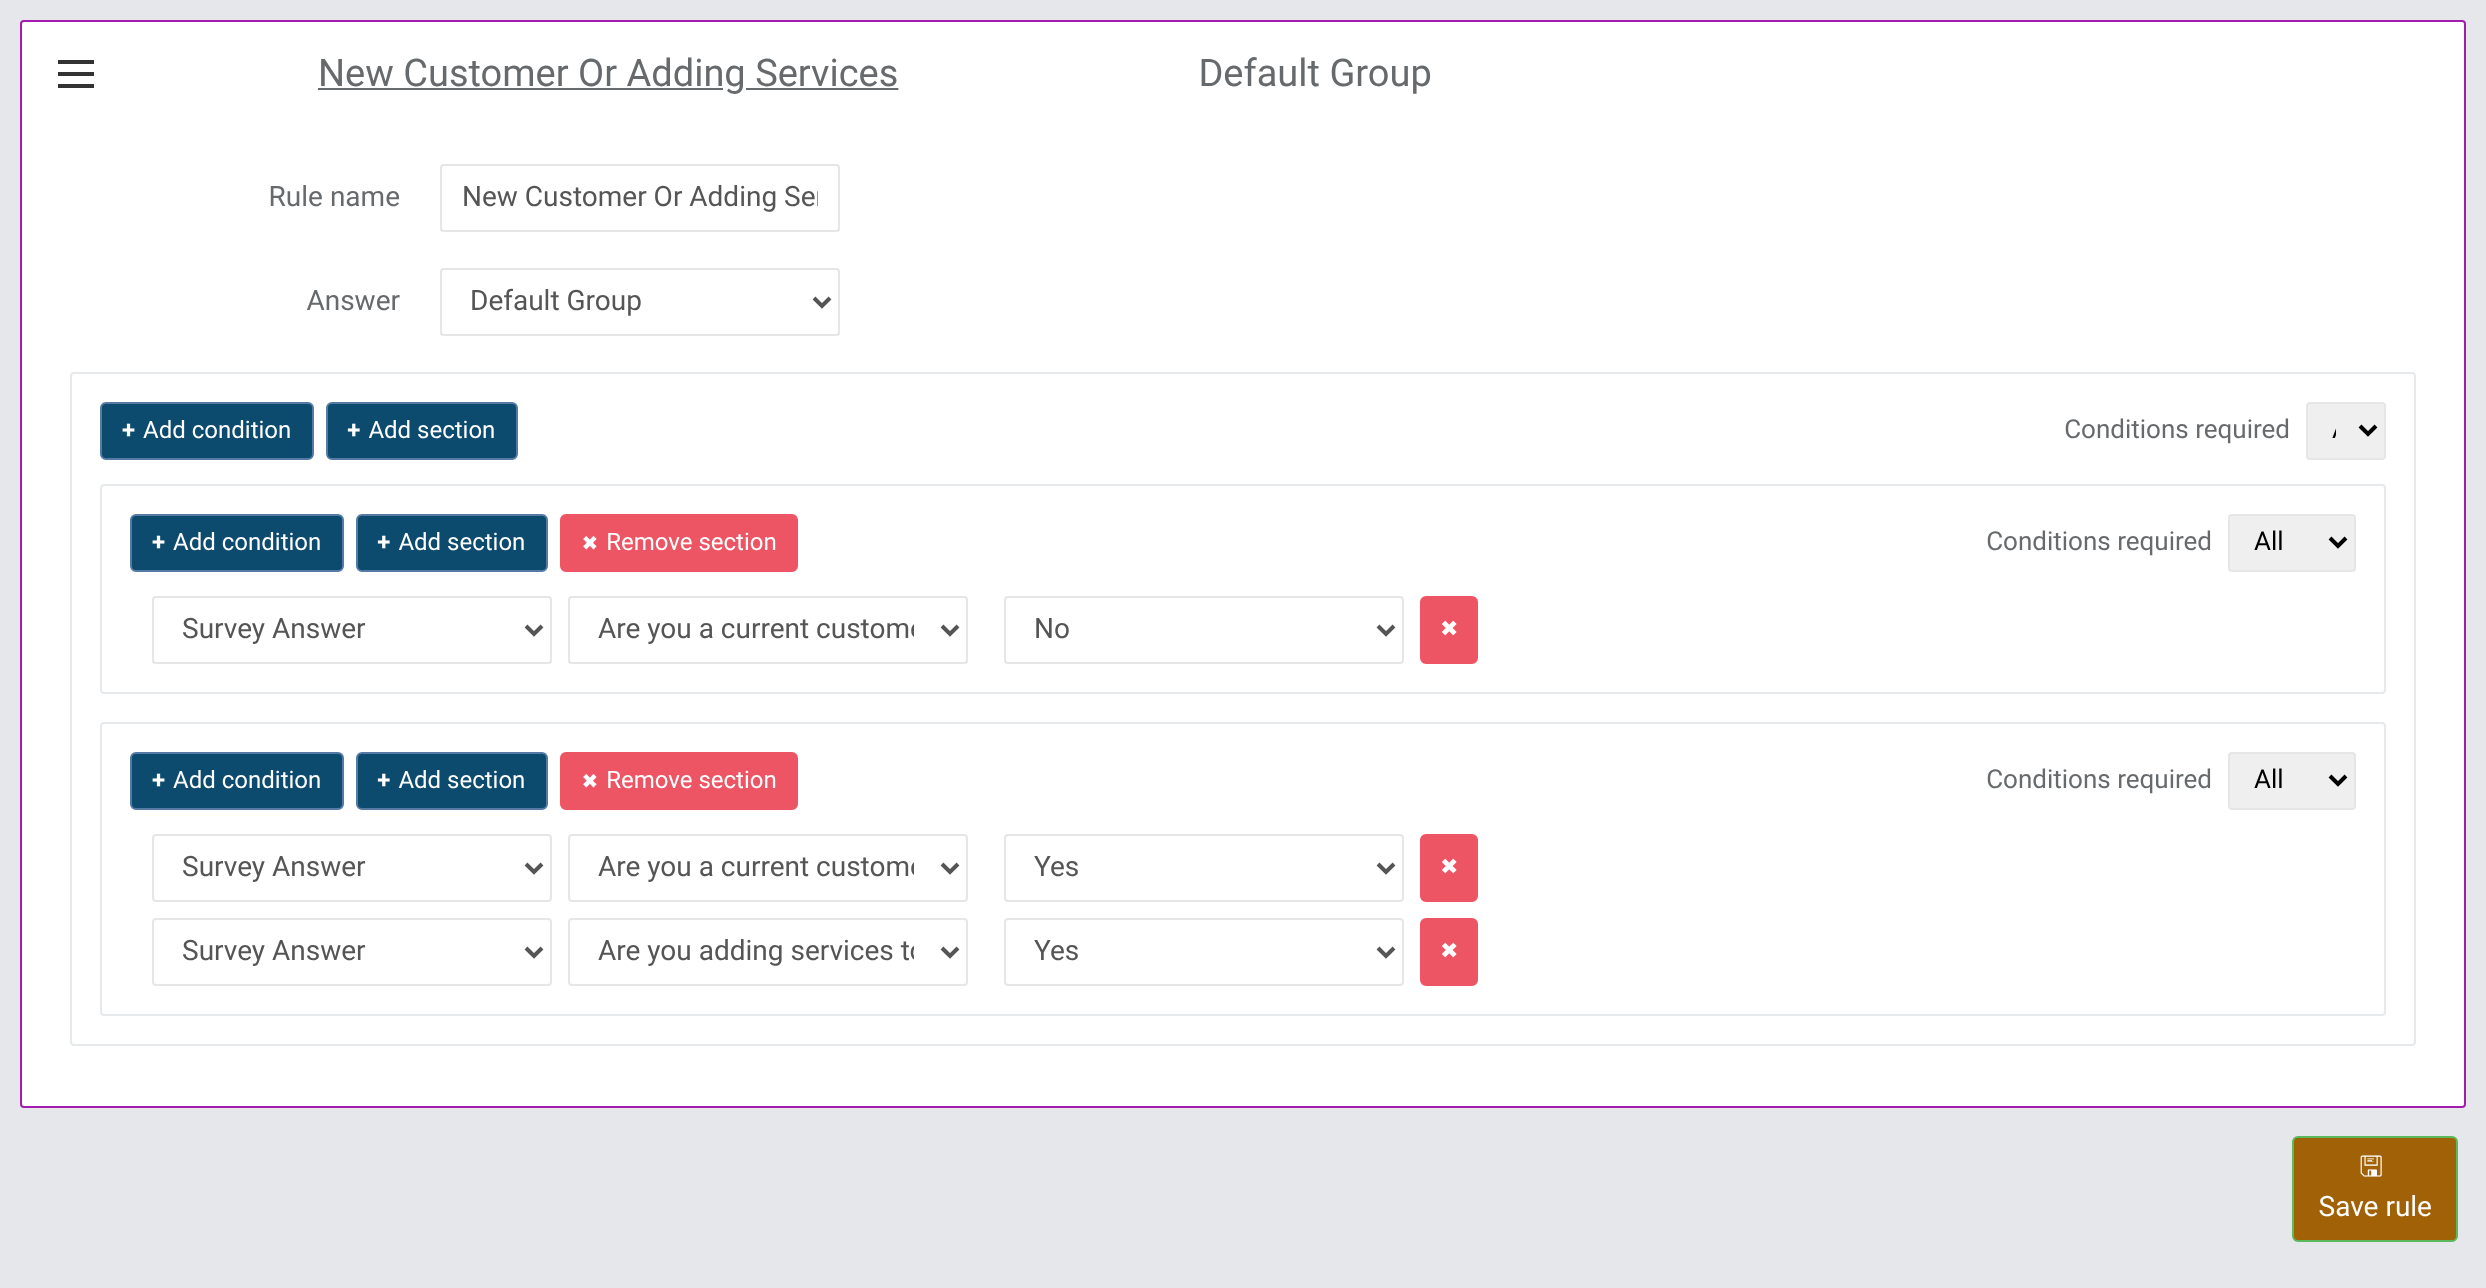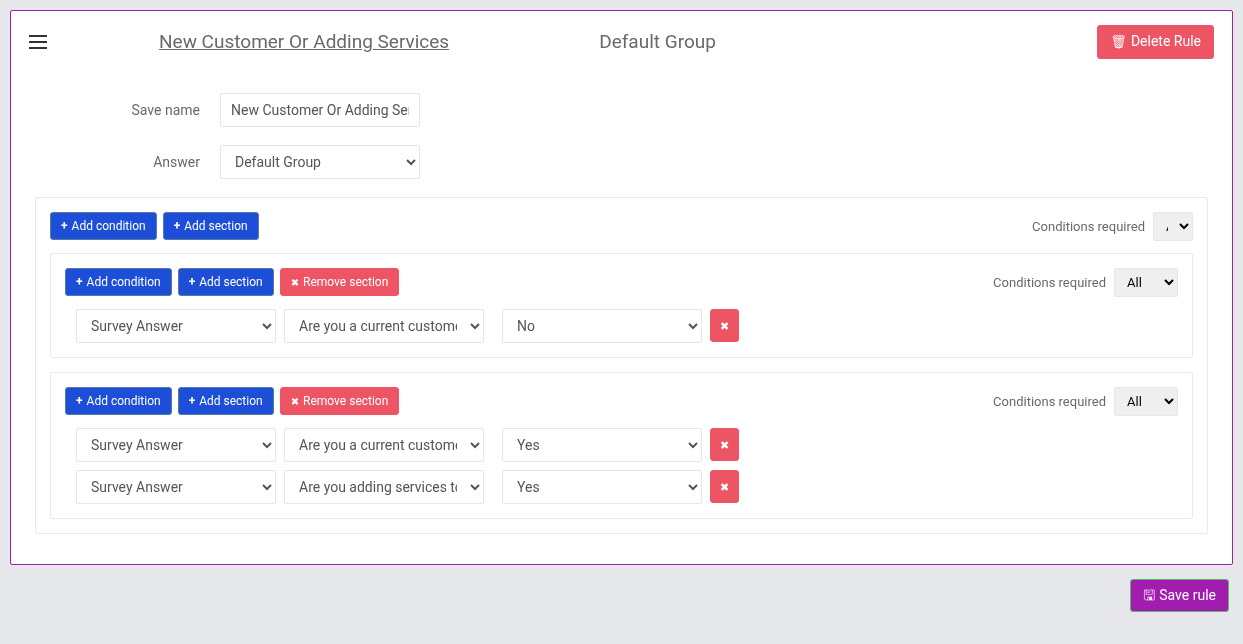--- a/index.html
+++ b/index.html
@@ -77,26 +77,27 @@
   }
   .btn-sm {
     padding: 5px 10px;
     font-size: 12px;
   }
   .btn-danger {
     background: #ed5565;
     border-color: #ed5565;
   }
   .btn-primary2 {
-    background: #1d4ed8;
+    background: #0c4a6e;
     border-color: #547aa5;
   }
   .btn-success {
-    background: #a21caf;
+    background: #a16207;
     border-color: #5cb85c;
+    flex-direction: column;
   }
   .icon-plus::before {
     content: "+";
     font-weight: bold;
     margin-right: 4px;
   }
   .icon-trash::before {
     content: "🗑";
     margin-right: 4px;
     font-size: 13px;
@@ -210,32 +211,26 @@
   <div class="panel">
 
     <div class="header-row">
       <div class="hamburger">
         <span></span>
           <span></span>
           <span></span>
       </div>
       <span class="rule-title">New Customer Or Adding Services</span>
       <span class="group-title">Default Group</span>
-      <div class="header-right">
-        <button class="btn btn-danger">
-          <span class="icon-trash"></span>
-            <span>Delete Rule</span>
-        </button>
-      </div>
     </div>
 
     <div class="body-section">
 
       <div class="form-row">
-        <label class="form-label">Save name</label>
+        <label class="form-label">Rule name</label>
         <input class="form-control" value="New Customer Or Adding Services" style="">
       </div>
 
       <div class="form-row">
         <label class="form-label">Answer</label>
         <select class="form-control">
           <option>Default Group</option>
         </select>
       </div>
 

